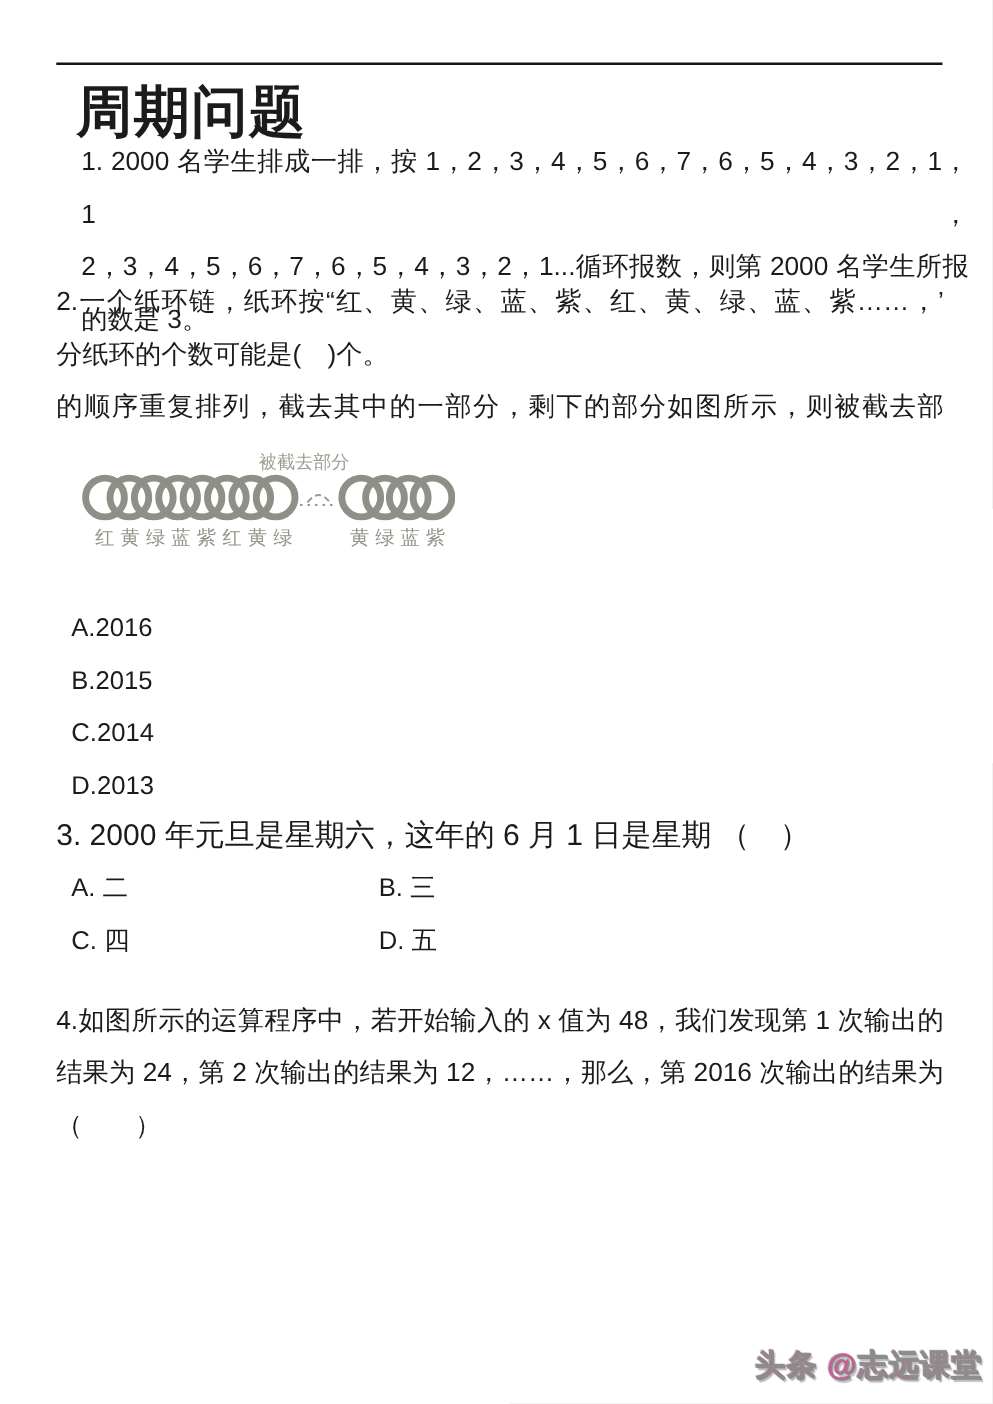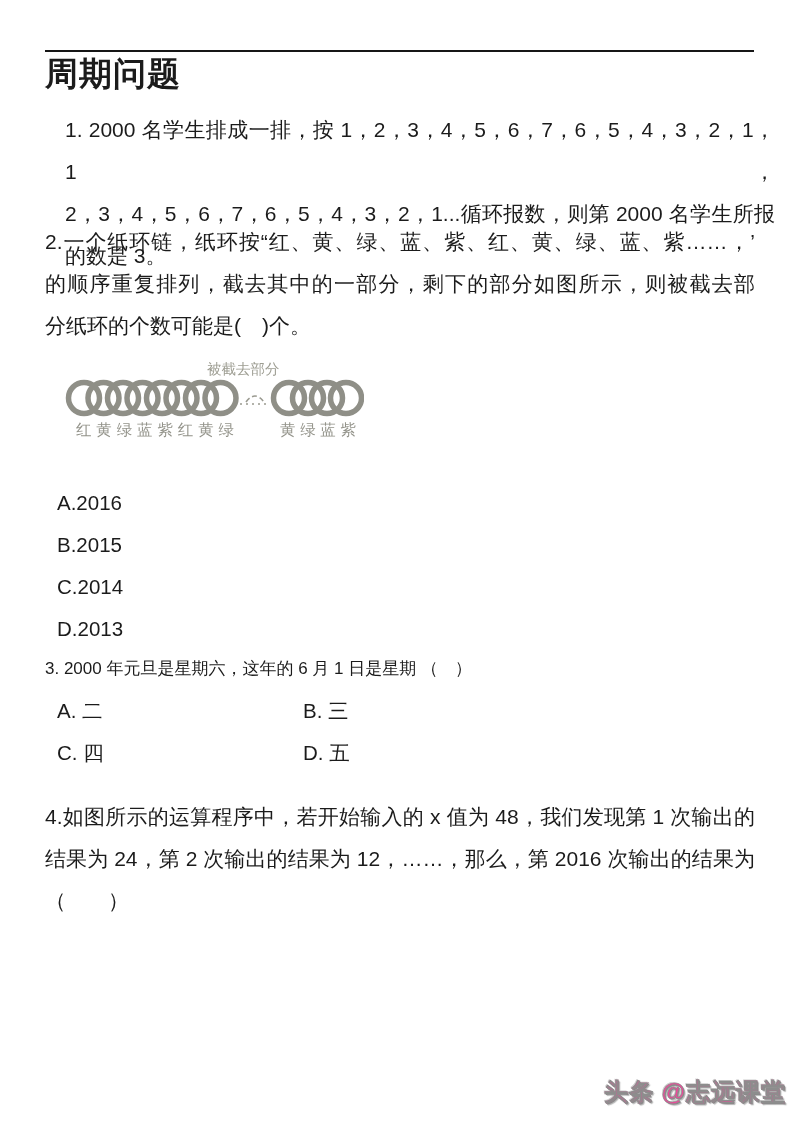--- a/index.html
+++ b/index.html
@@ -10,30 +10,30 @@
     background:#ffffff;
     font-family:"Liberation Sans","DejaVu Sans",sans-serif;
     color:#1b1b1b;
     overflow:hidden;
   }
   .title-rule {
     position:absolute; left:45px; top:50px; width:709px; height:0;
     border-top:2px solid #161616;
   }
   .page-title {
-    position:absolute; left:45px; top:52px; margin:0;
-    font-size:33px; line-height:44px; font-weight:700; letter-spacing:1px;
+    position:absolute; left:45px; top:52px; margin:16px;
+    font-size:45px; line-height:44px; font-weight:700; letter-spacing:1px;
   }
   .q { position:absolute; left:45px; width:710px; font-size:21px; line-height:42px; }
   .line { white-space:pre-wrap; }
   .jline { text-align:justify; text-align-last:justify; }
   .q1 { top:109px;margin-left:20px; }
   .q2 { top:221px; }
   .q4 { top:796px; }
-  .q3line { position:absolute; left:45px; top:648px; width:710px; font-size:17px; line-height:42px; }
+  .q3line { position:absolute; left:45px; top:648px; width:710px; font-size:24px; line-height:42px; }
   .opts2 { position:absolute; left:57px; top:482px; width:400px; font-size:20.5px; line-height:42px; }
   .optrow { position:absolute; left:57px; width:600px; font-size:20.5px; line-height:42px; }
   .optrow-1 { top:690px; }
   .optrow-2 { top:732px; }
   .optcell { display:inline-block; width:246px; }
   .figure { position:absolute; left:64px; top:360px; width:300px; height:84px; }
   .figure svg { display:block; }
   .ring { fill:none; stroke:#8f8f87; stroke-width:5.5; }
   .cutlabel { fill:#9d9d92; font-size:14.5px; }
   .ringlabel { fill:#93938a; font-size:15.5px; }
@@ -55,22 +55,22 @@
   <h1 class="page-title">周期问题</h1>
 
   <div class="q q1">
     <div class="line jline">1. 2000 名学生排成一排，按 1，2，3，4，5，6，7，6，5，4，3，2，1，1，</div>
     <div class="line jline">2，3，4，5，6，7，6，5，4，3，2，1...循环报数，则第 2000 名学生所报</div>
     <div class="line">的数是 3。</div>
   </div>
 
   <div class="q q2">
     <div class="line jline">2.一个纸环链，纸环按“红、黄、绿、蓝、紫、红、黄、绿、蓝、紫……，’</div>
+    <div class="line">分纸环的个数可能是(　)个。</div>
     <div class="line jline">的顺序重复排列，截去其中的一部分，剩下的部分如图所示，则被截去部</div>
-    <div class="line">分纸环的个数可能是(　)个。</div>
   </div>
 
   <div class="figure">
     <svg width="300" height="84" viewBox="0 0 300 84">
       <text class="cutlabel" x="143" y="14">被截去部分</text>
 
       <circle class="ring" cx="20" cy="38" r="15.5"></circle>
       <circle class="ring" cx="39.5" cy="38" r="15.5"></circle>
       <circle class="ring" cx="59" cy="38" r="15.5"></circle>
       <circle class="ring" cx="78.5" cy="38" r="15.5"></circle>

